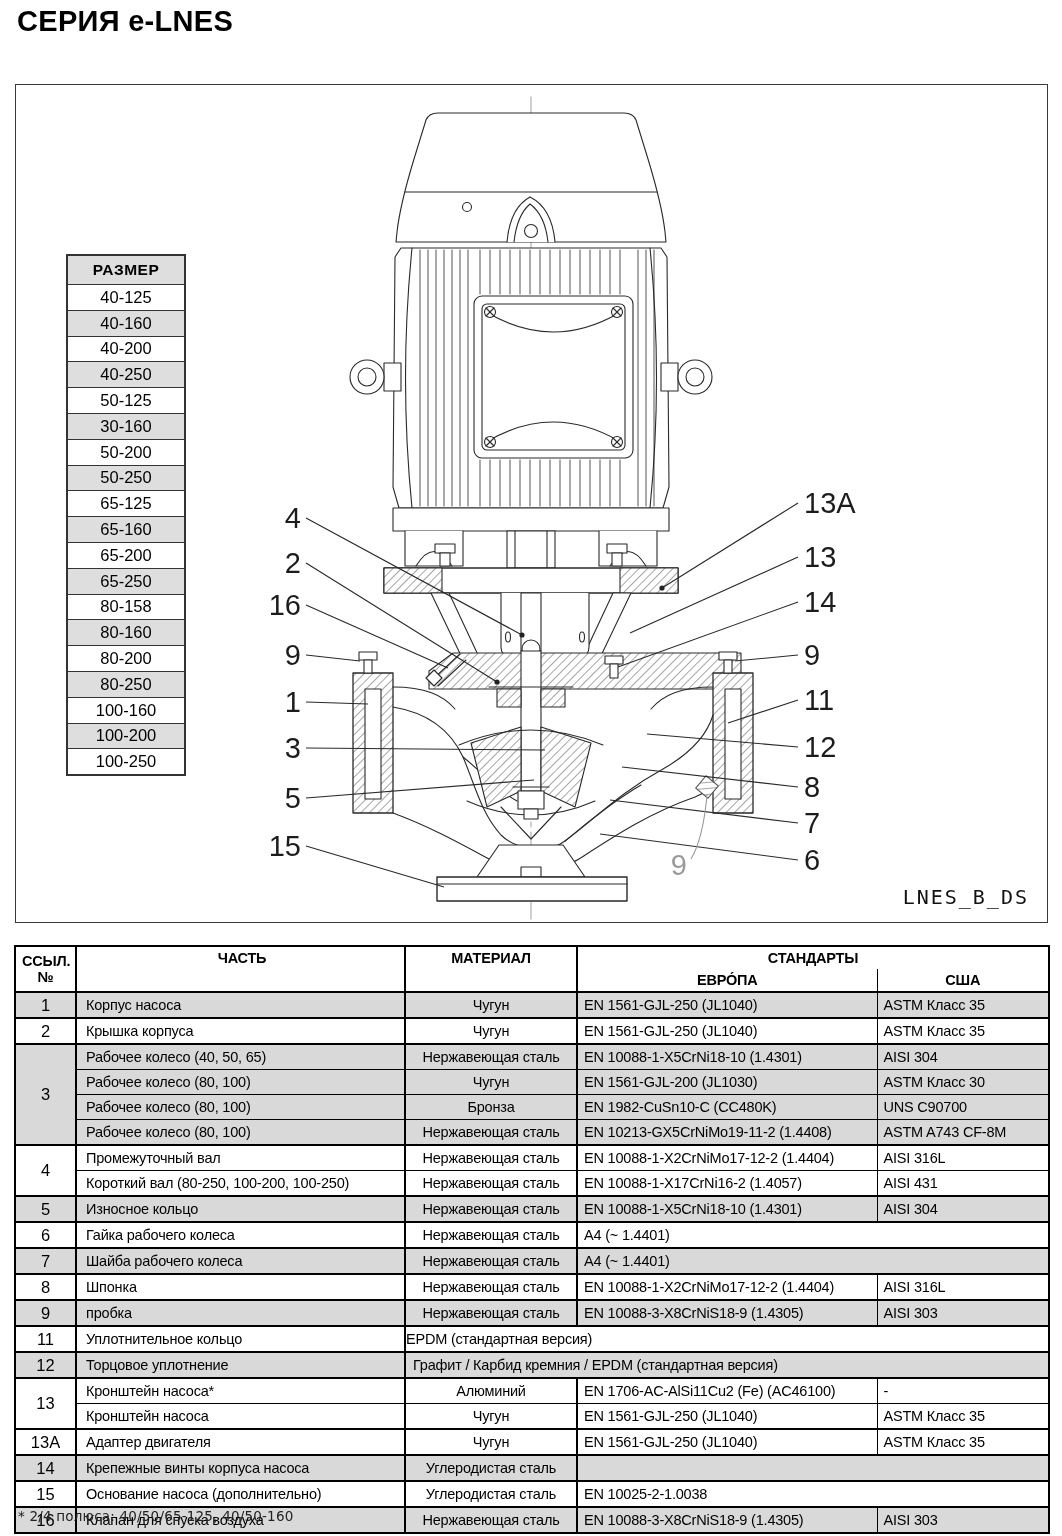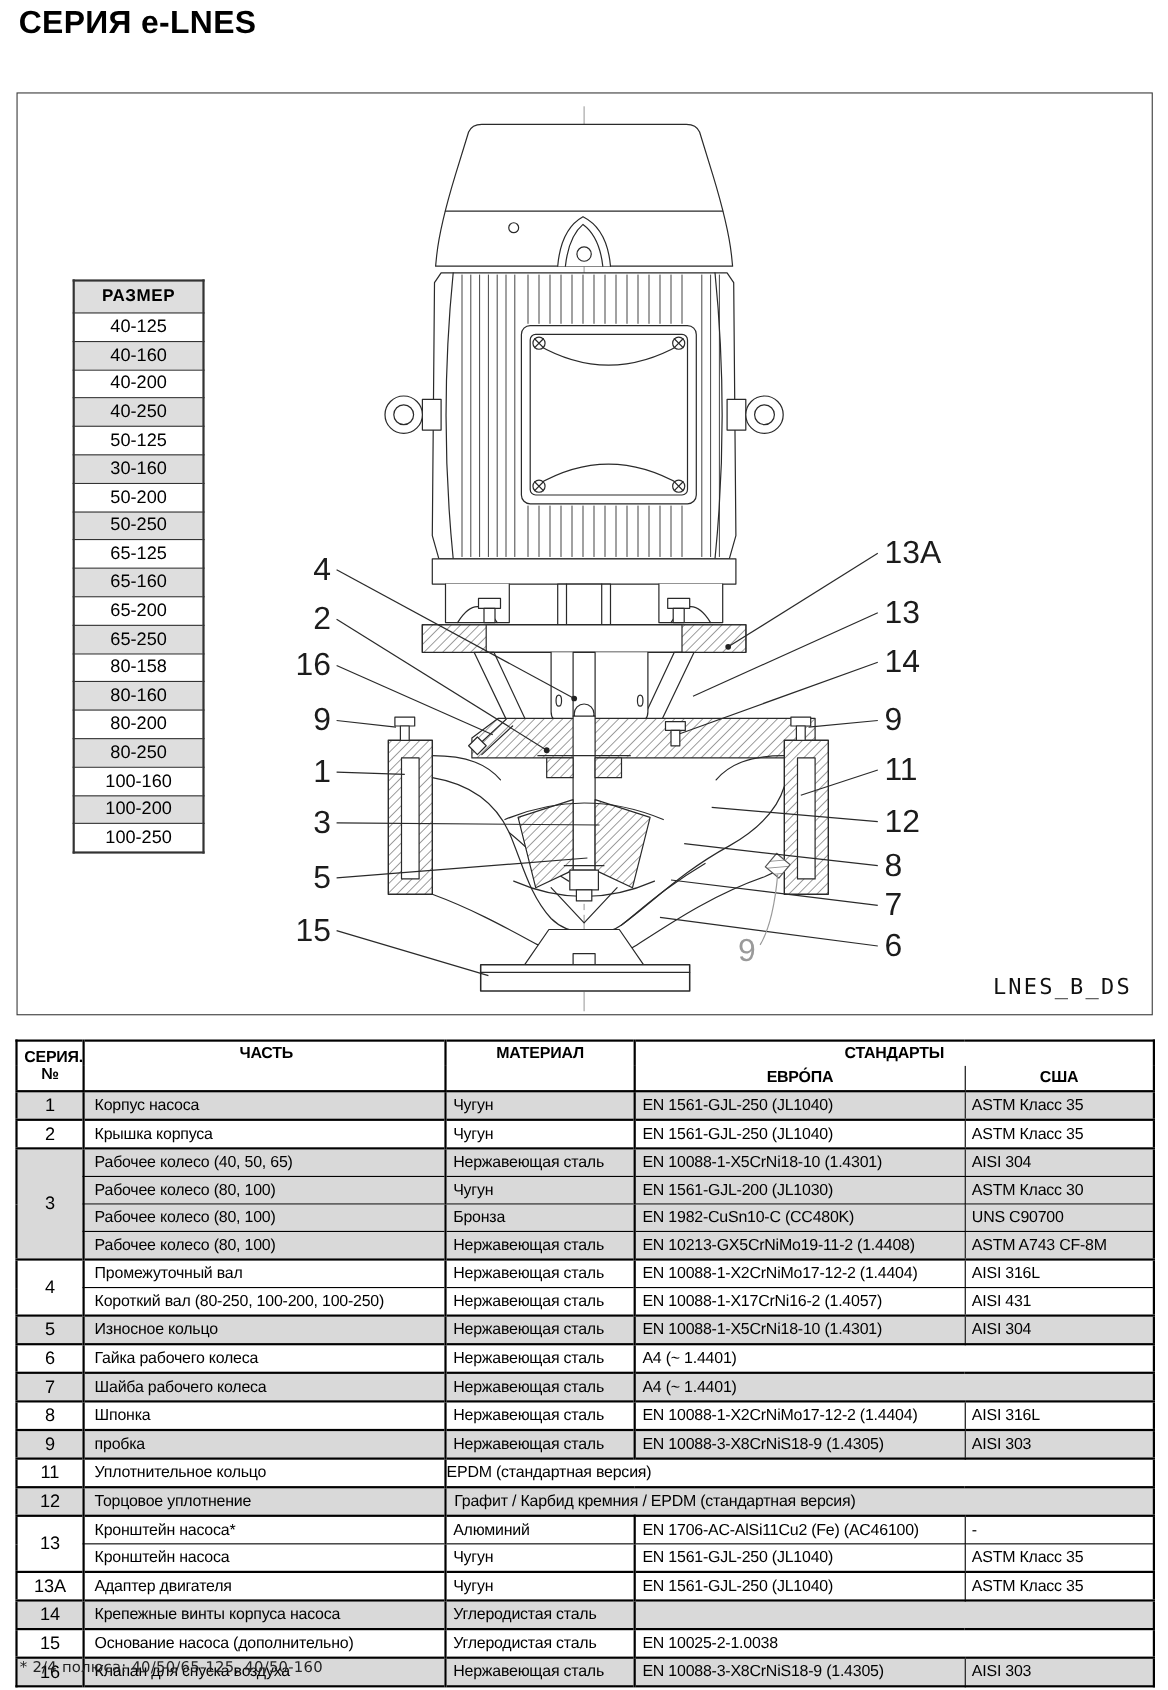--- a/index.html
+++ b/index.html
@@ -19,21 +19,21 @@
   .callout.gray{fill:#9a9a9a;}
   .draw-code{font-family:"DejaVu Sans Mono",monospace;font-size:20px;letter-spacing:2px;fill:#111;}
 
   .parts-table{position:absolute;left:14px;top:945px;width:1034px;border-collapse:collapse;table-layout:fixed;
     font-family:"Liberation Sans",sans-serif;font-size:14.5px;letter-spacing:-0.2px;border:2.5px solid #000;background:#fff;}
   .parts-table th,.parts-table td{border:1px solid #000;padding:0 6px;white-space:nowrap;overflow:hidden;height:24px;vertical-align:middle;}
   .parts-table thead th{font-weight:bold;text-align:center;height:22px;background:#fff;}
   .parts-table thead .v-top{vertical-align:top;padding-top:3px;}
   .c-ref{border-right:2px solid #000 !important;}
   .c-part{border-right:2px solid #000 !important;text-align:left;padding-left:9px !important;}
-  .c-mat{border-right:2px solid #000 !important;text-align:left;}
+  .c-mat{border-right:2px solid #000 !important;text-align:center;}
   .c-eu{border-right:1.2px solid #000 !important;text-align:left;}
   .c-usa{text-align:left;}
   .std{border-bottom:0 !important;}
   .h2 th{border-top:0 !important;}
   .hdr-b{border-bottom:2.5px solid #000 !important;}
   .parts-table tr.grp td{border-top:2px solid #000;}
   .parts-table td.ref{text-align:center;font-size:16.5px;letter-spacing:0;padding:0 2px;}
   .parts-table tr.shade td{background:#d9d9d9;}
 
   .footnote{position:absolute;left:18px;top:1508px;font-family:"DejaVu Sans",sans-serif;font-size:13.5px;color:#222;letter-spacing:0.2px;}
@@ -330,21 +330,21 @@
   <colgroup>
       <col style="width:61px">
       <col style="width:329px">
       <col style="width:172px">
       <col style="width:300px">
       <col style="width:172px">
     </colgroup>
   <thead>
     <tr>
       <th rowspan="2" class="c-ref hdr-b">
-        <div>СЕРИЯ.</div>
+        <div>ССЫЛ.</div>
         <div>№</div>
       </th>
       <th rowspan="2" class="c-part hdr-b v-top" style="text-align:center">ЧАСТЬ</th>
       <th rowspan="2" class="c-mat hdr-b v-top" style="text-align:center">МАТЕРИАЛ</th>
       <th colspan="2" class="std">СТАНДАРТЫ</th>
     </tr>
     <tr class="h2">
       <th class="c-eu hdr-b" style="text-align:center">ЕВРО́ПА</th>
       <th class="hdr-b" style="text-align:center">США</th>
     </tr>

